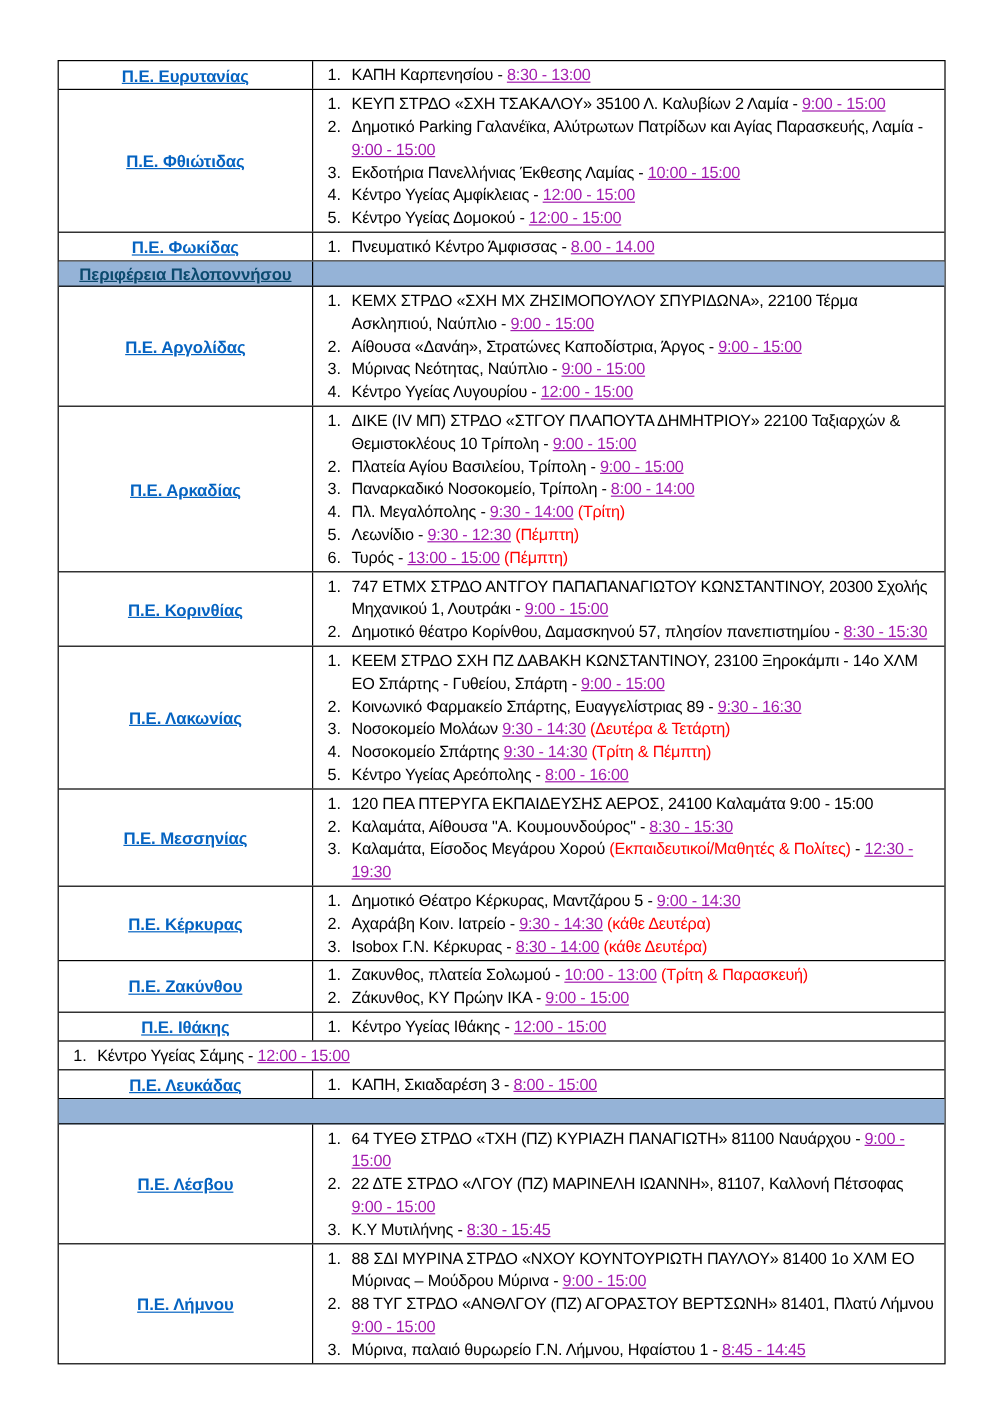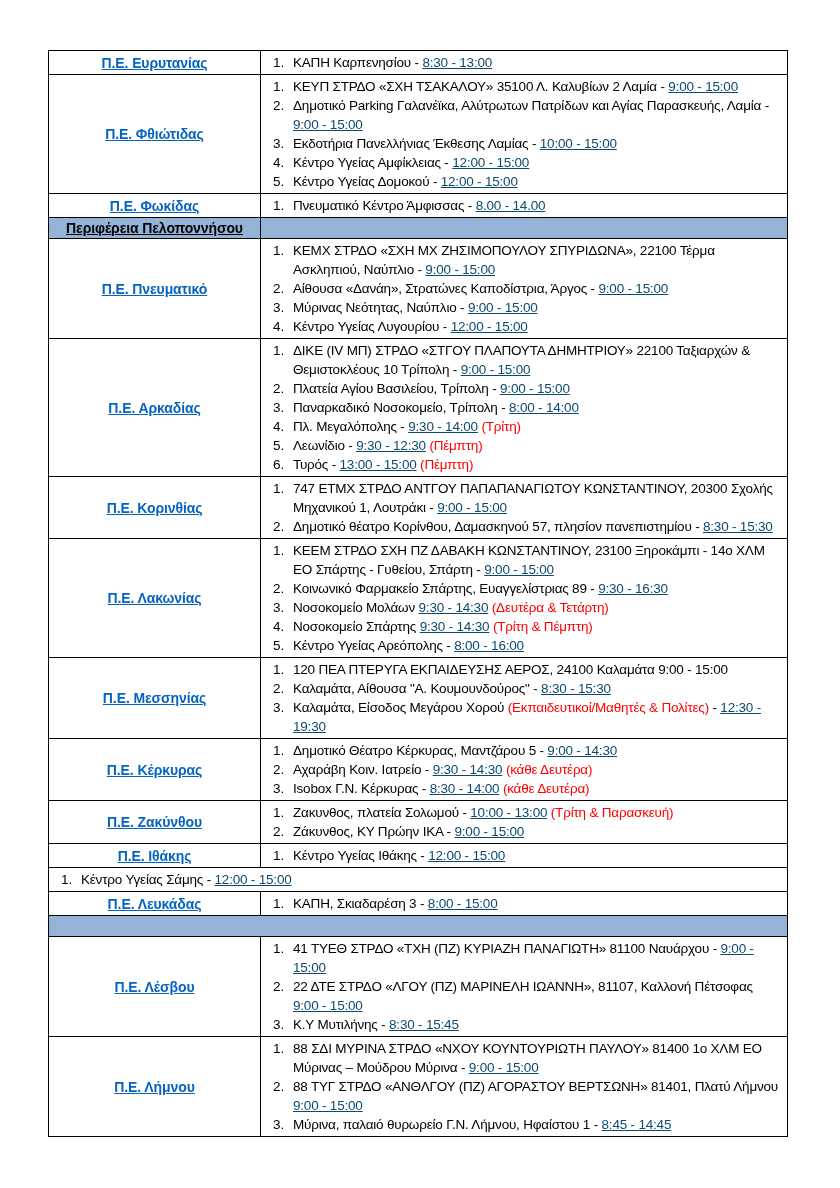--- a/index.html
+++ b/index.html
@@ -45,21 +45,21 @@
     font-weight: bold;
     font-size: 14px;
     text-decoration: underline;
     cursor: pointer;
     letter-spacing: -0.1px;
   }
 
   .row.section { background: #95B3D7; }
   .row.section .cell-left { padding: 1px 4px; }
   .section-title {
-    color: #000000;
+    color: #0c4a6e;
     font-weight: bold;
     font-size: 14px;
     text-decoration: underline;
     letter-spacing: -0.1px;
   }
 
   .item {
     display: flex;
     align-items: flex-start;
   }
@@ -73,21 +73,21 @@
   }
   .itext {
     flex: 1 1 auto;
     font-size: 13.5px;
     line-height: 19px;
     color: #000000;
     letter-spacing: -0.2px;
     padding-right: 2px;
   }
   .seg-n { color: #000000; margin-top: 28px; }
-  .seg-u { color: #0c4a6e; text-decoration: underline; }
+  .seg-u { color: #a21caf; text-decoration: underline; }
   .seg-r { color: #FF0000; }
 </style>
 </head>
 <body>
 
 <div class="doc-table">
     <div class="row">
       <div class="cell-left">
         <a class="region-link">Π.Ε. Ευρυτανίας</a>
       </div>
@@ -137,21 +137,21 @@
       </div>
     </div>
     <div class="row section">
       <div class="cell-left">
         <span class="section-title">Περιφέρεια Πελοποννήσου</span>
       </div>
       <div class="cell-right"></div>
     </div>
     <div class="row">
       <div class="cell-left">
-        <a class="region-link">Π.Ε. Πνευματικό</a>
+        <a class="region-link">Π.Ε. Αργολίδας</a>
       </div>
       <div class="cell-right">
         <div class="item">
           <span class="num">1.</span>
           <span class="itext"><span class="seg-n">ΚΕΜΧ ΣΤΡΔΟ «ΣΧΗ ΜΧ ΖΗΣΙΜΟΠΟΥΛΟΥ ΣΠΥΡΙΔΩΝΑ», 22100 Τέρμα Ασκληπιού, Ναύπλιο - </span><span class="seg-u">9:00 - 15:00</span></span>
         </div>
         <div class="item">
           <span class="num">2.</span>
           <span class="itext"><span class="seg-n">Αίθουσα «Δανάη», Στρατώνες Καποδίστρια, Άργος - </span><span class="seg-u">9:00 - 15:00</span></span>
         </div>
@@ -324,21 +324,21 @@
     <div class="row section">
       <div class="cell-right"></div>
     </div>
     <div class="row">
       <div class="cell-left">
         <a class="region-link">Π.Ε. Λέσβου</a>
       </div>
       <div class="cell-right">
         <div class="item">
           <span class="num">1.</span>
-          <span class="itext"><span class="seg-n">41 ΤΥΕΘ ΣΤΡΔΟ «ΤΧΗ (ΠΖ) ΚΥΡΙΑΖΗ ΠΑΝΑΓΙΩΤΗ» 81100 Ναυάρχου - </span><span class="seg-u">9:00 - 15:00</span></span>
+          <span class="itext"><span class="seg-n">64 ΤΥΕΘ ΣΤΡΔΟ «ΤΧΗ (ΠΖ) ΚΥΡΙΑΖΗ ΠΑΝΑΓΙΩΤΗ» 81100 Ναυάρχου - </span><span class="seg-u">9:00 - 15:00</span></span>
         </div>
         <div class="item">
           <span class="num">2.</span>
           <span class="itext"><span class="seg-n">22 ΔΤΕ ΣΤΡΔΟ «ΛΓΟΥ (ΠΖ) ΜΑΡΙΝΕΛΗ ΙΩΑΝΝΗ», 81107, Καλλονή Πέτσοφας </span><span class="seg-u">9:00 - 15:00</span></span>
         </div>
         <div class="item">
           <span class="num">3.</span>
           <span class="itext"><span class="seg-n">Κ.Υ Μυτιλήνης - </span><span class="seg-u">8:30 - 15:45</span></span>
         </div>
       </div>

